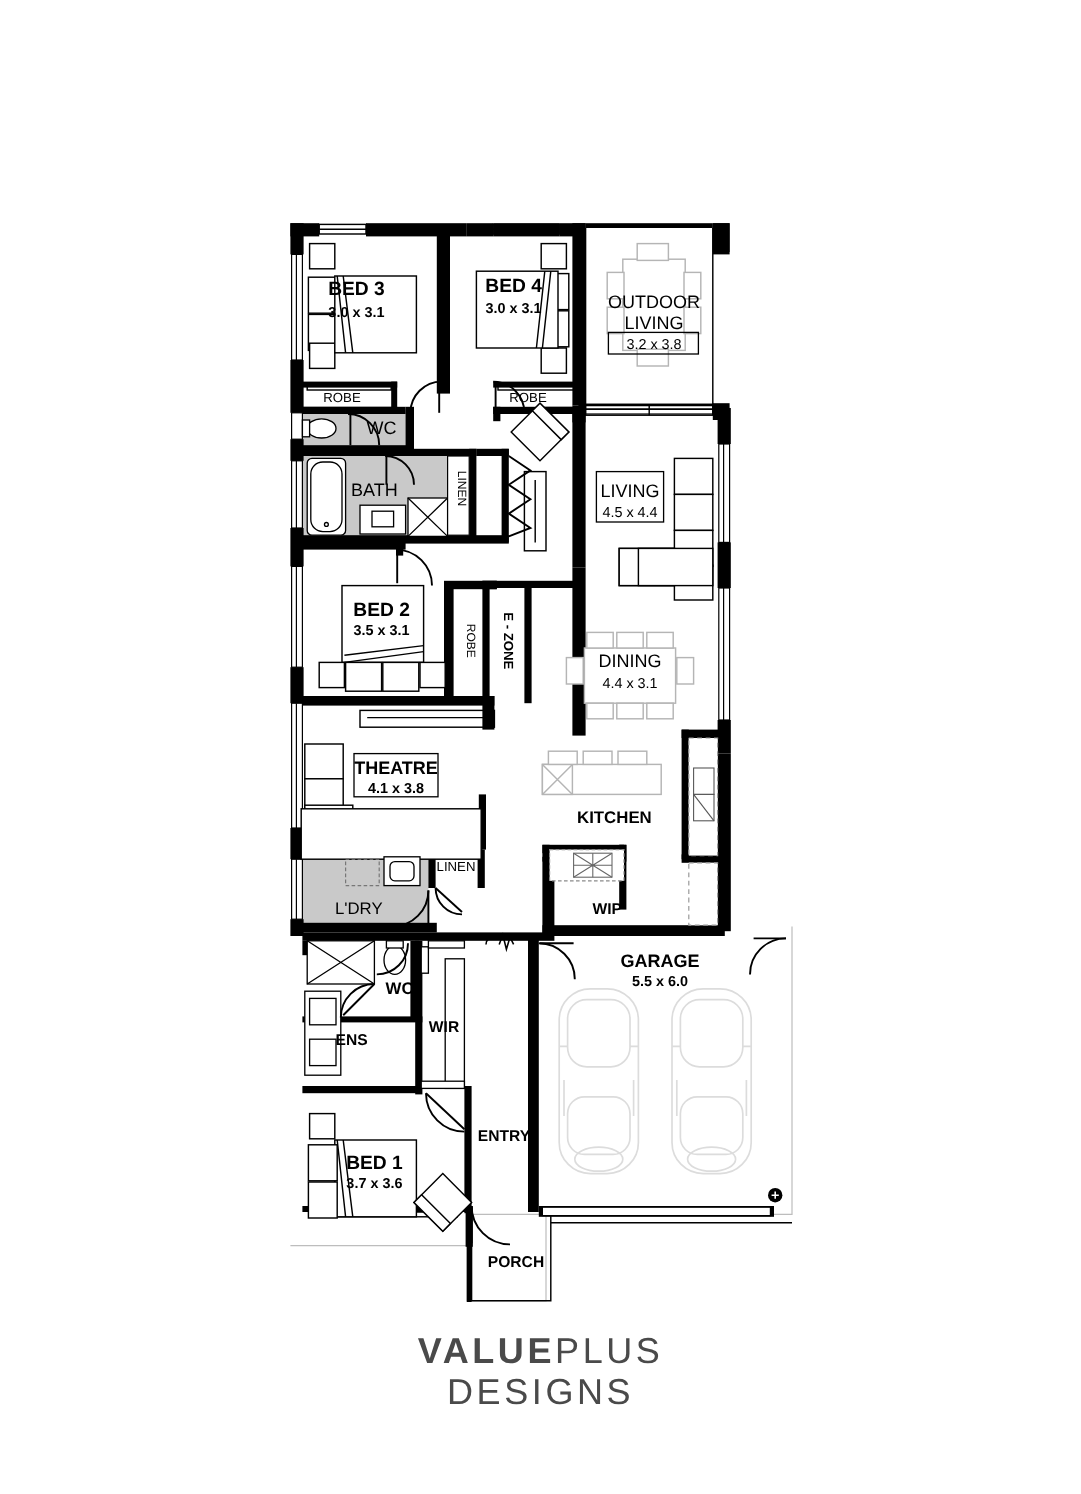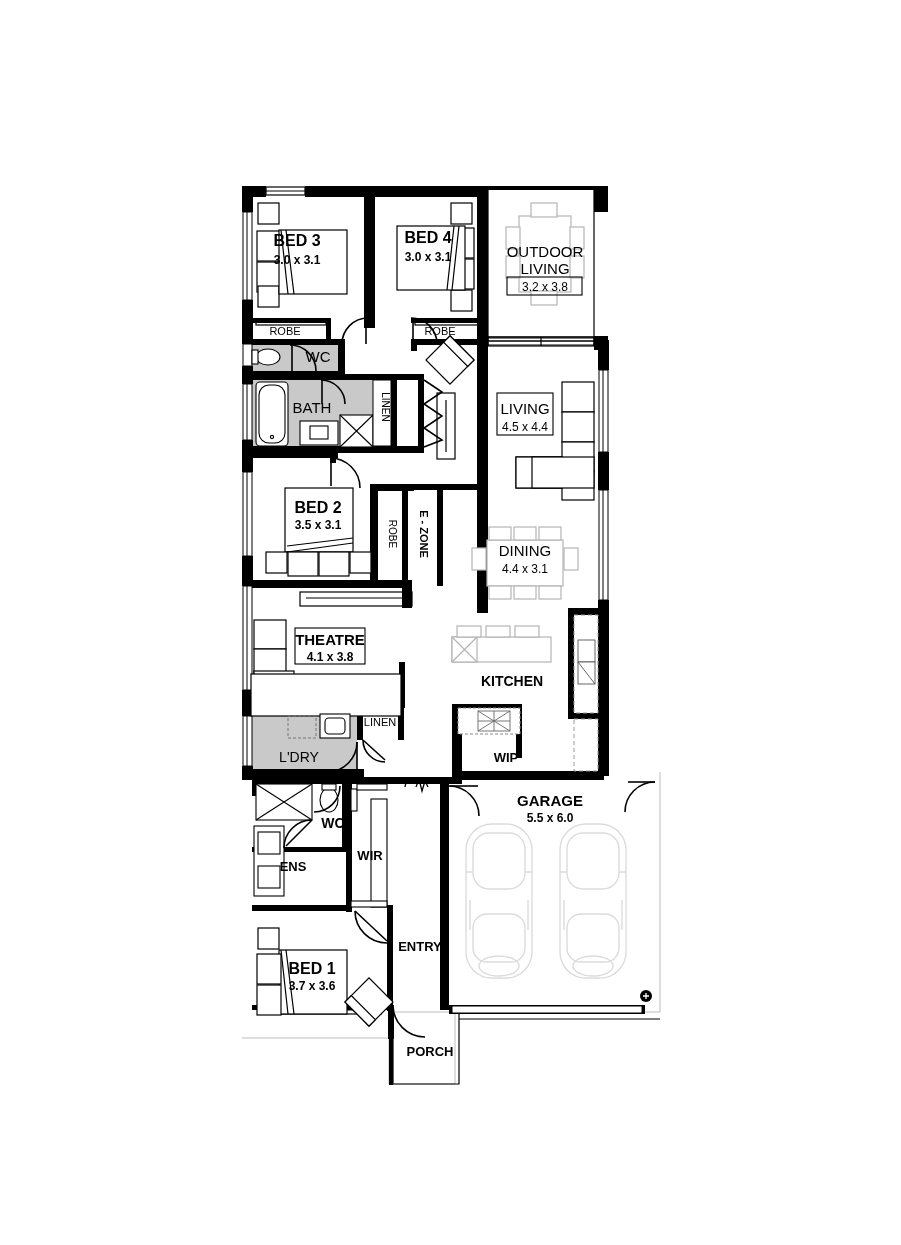--- a/index.html
+++ b/index.html
@@ -500,14 +500,20 @@
 
   <g stroke="#000000" stroke-width="1.1" fill="none">
     <rect x="507" y="277" width="75" height="18"></rect>
     <rect x="497" y="393" width="56" height="42"></rect>
     <rect x="295" y="628" width="70" height="36"></rect>
     <rect x="272" y="228" width="52" height="42" stroke="none"></rect>
   </g>
 
 </svg>
 
-
+<div class="logo-wrap">
+  <div class="logo-line1">
+    <span class="bold">VALUE</span><span class="light">PLUS</span>
+  </div>
+  <div class="logo-line2">DESIGNS</div>
 </div>
 
+</div>
+
 </body></html>

